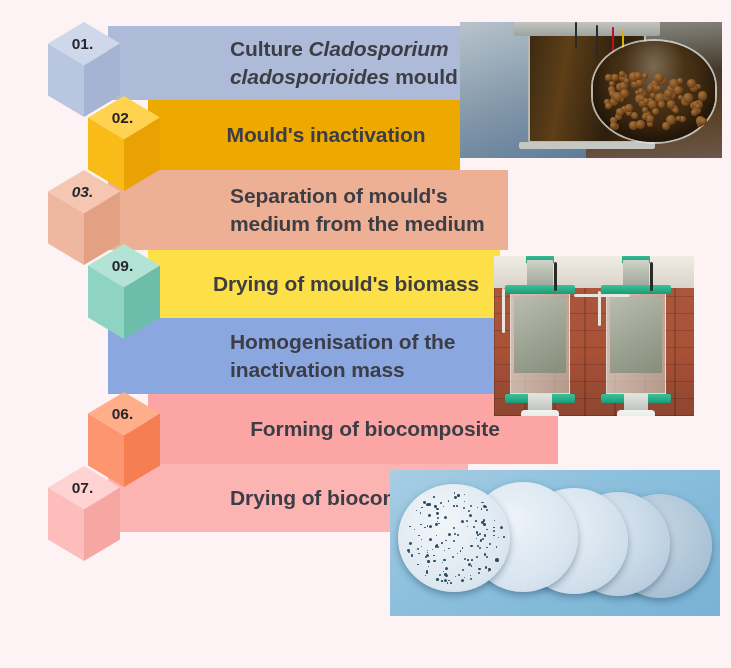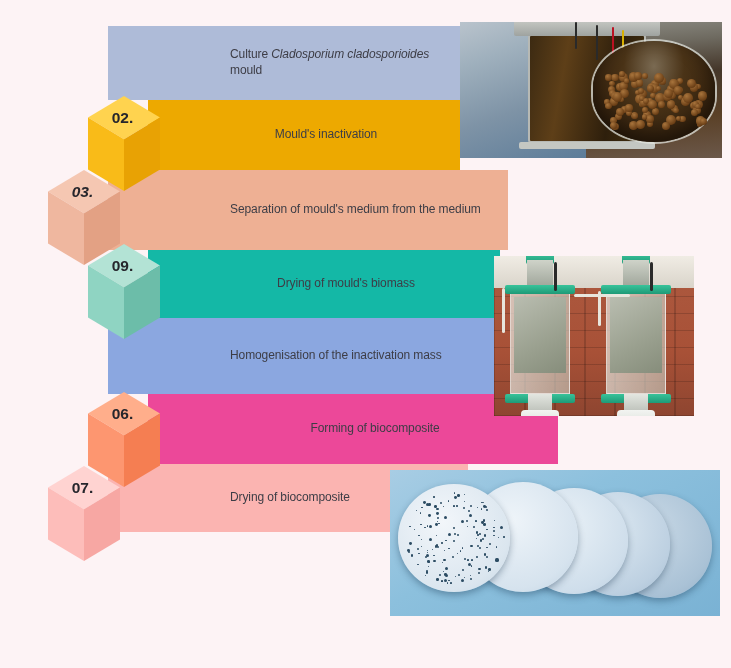--- a/index.html
+++ b/index.html
@@ -12,23 +12,23 @@
   }
   #stage { position:absolute; inset:0; }
 
   
   .bar {
     position:absolute;
     display:flex;
     align-items:center;
   }
   .bar-text {
-    font-weight:normal;
+    font-weight:bold;
     color:#3d3d46;
-    font-size:12px;
+    font-size:21px;
     line-height:1.32;
     letter-spacing:-0.1px;
     white-space:pre-line;
   }
   .bar.lead .bar-text { padding-left:122px; }
   .bar.mid  .bar-text { width:100%; text-align:center; padding-left:60px; padding-right:16px;}
   .bar-text i { font-style:italic; }
 
   
   .cube { position:absolute; }
@@ -105,31 +105,39 @@
 <div id="stage">
     <div class="bar lead" style="left: 108px; top: 26px; width: 352px; height: 74px; background: rgb(174, 187, 216);">
       <div class="bar-text">Culture <i>Cladosporium cladosporioides</i> mould</div>
     </div>
     <div class="bar mid" style="left: 148px; top: 100px; width: 312px; height: 70px; background: rgb(237, 169, 0);">
       <div class="bar-text">Mould's inactivation</div>
     </div>
     <div class="bar lead" style="left: 108px; top: 170px; width: 400px; height: 80px; background: rgb(238, 176, 148);">
       <div class="bar-text">Separation of mould's medium from the medium</div>
     </div>
-    <div class="bar mid" style="left: 148px; top: 250px; width: 352px; height: 68px; background: #14b8a6;">
+    <div class="bar mid" style="left: 148px; top: 250px; width: 352px; height: 68px; background: #fde047;">
       <div class="bar-text">Drying of mould's biomass</div>
     </div>
     <div class="bar lead" style="left: 108px; top: 318px; width: 386px; height: 76px; background: rgb(139, 167, 224);">
       <div class="bar-text">Homogenisation of the inactivation mass</div>
     </div>
-    <div class="bar mid" style="left: 148px; top: 394px; width: 410px; height: 70px; background: #ec4899;">
+    <div class="bar mid" style="left: 148px; top: 394px; width: 410px; height: 70px; background: #fca5a5;">
       <div class="bar-text">Forming of biocomposite</div>
     </div>
     <div class="bar lead" style="left: 108px; top: 464px; width: 360px; height: 68px; background: rgb(251, 180, 177);">
       <div class="bar-text">Drying of biocomposite</div>
+    </div>
+    <div class="cube" style="left: 48px; top: 22px; width: 72px; height: 115.2px;">
+      <svg width="72" height="115.19999999999999">
+        <polygon points="36,0 72,21.599999999999998 36,43.199999999999996 0,21.599999999999998" fill="#cfd8ea"></polygon>
+        <polygon points="0,21.599999999999998 36,43.199999999999996 36,95.03999999999999 0,73.44" fill="#b9c6e0"></polygon>
+        <polygon points="72,21.599999999999998 36,43.199999999999996 36,95.03999999999999 72,73.44" fill="#a4b4d2"></polygon>
+      </svg>
+      <span class="num" style="left: 23.76px; top: 12.528px;">01.</span>
     </div>
     <div class="cube" style="left: 88px; top: 96px; width: 72px; height: 115.2px;">
       <svg width="72" height="115.19999999999999">
         <polygon points="36,0 72,21.599999999999998 36,43.199999999999996 0,21.599999999999998" fill="#ffd34f"></polygon>
         <polygon points="0,21.599999999999998 36,43.199999999999996 36,95.03999999999999 0,73.44" fill="#f9bb18"></polygon>
         <polygon points="72,21.599999999999998 36,43.199999999999996 36,95.03999999999999 72,73.44" fill="#e8a204"></polygon>
       </svg>
       <span class="num" style="left: 23.76px; top: 12.528px;">02.</span>
     </div>
     <div class="cube" style="left: 48px; top: 170px; width: 72px; height: 115.2px; font-style: italic;">

